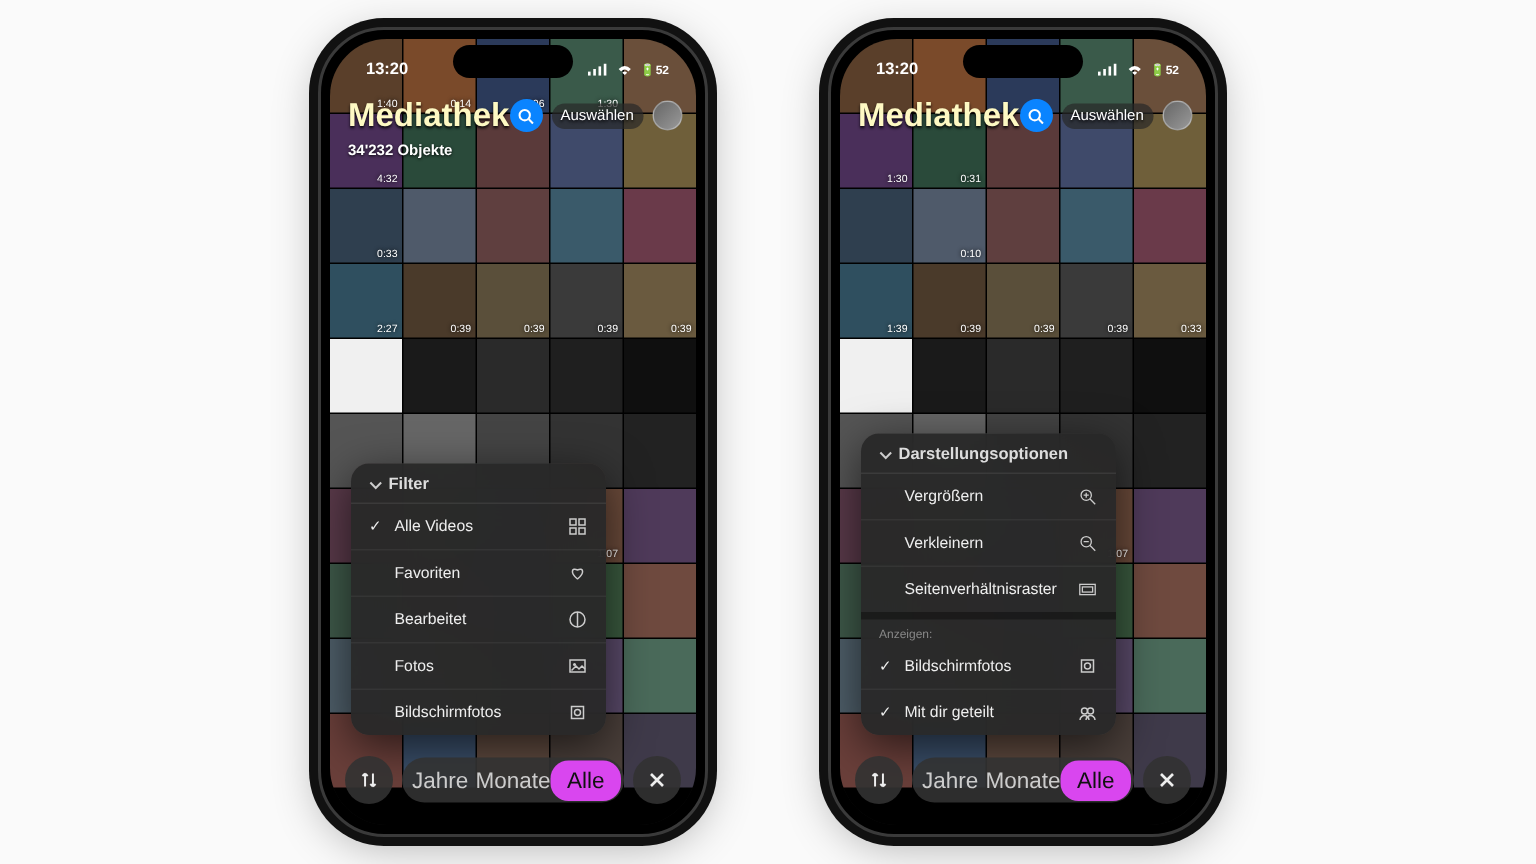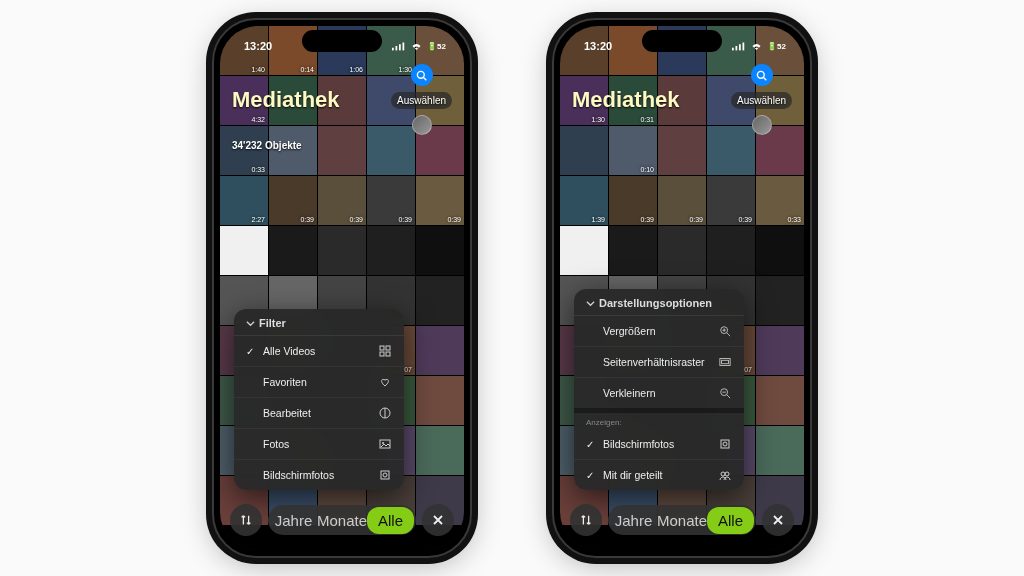--- a/index.html
+++ b/index.html
@@ -22,21 +22,21 @@
   }
   .status-right { display: flex; align-items: center; gap: 4px; }
   .status-right svg { height: 10px; }
   .header {
     position: absolute; top: 38px; left: 0; right: 0; z-index: 30;
     padding: 0 12px; display: flex; flex-direction: column; gap: 5px;
     text-shadow: 0 1px 2px rgba(0,0,0,.9);
   }
   .header-row { display: flex; align-items: center; justify-content: space-between; }
   .title { color: #fef9c3; font-size: 22px; font-weight: 800; }
-  .header-actions { display: flex; align-items: center; gap: 6px; flex-direction: column; }
+  .header-actions { display: flex; align-items: center; gap: 6px; }
   .search-btn {
     width: 22px; height: 22px; border-radius: 50%; background: #0a84ff;
     display: flex; align-items: center; justify-content: center; color: #fff;
   }
   .select-btn { color: #fff; font-size: 10px; padding: 3px 6px; background: rgba(40,40,40,.7); border-radius: 10px; }
   .avatar { width: 20px; height: 20px; border-radius: 50%; background: linear-gradient(135deg,#666,#999); border: 1px solid rgba(255,255,255,.3); }
   .subtitle { color: #fff; font-size: 10px; font-weight: 600; }
   .grid {
     position: absolute; inset: 0; display: grid; grid-template-columns: repeat(5,1fr);
     grid-auto-rows: 49px; gap: 1px; background: #000;
@@ -77,21 +77,21 @@
     background: rgba(50,50,50,.9); display: flex; align-items: center; justify-content: center;
     color: #eee;
   }
   .seg {
     flex: 1; height: 30px; background: rgba(50,50,50,.9); border-radius: 15px;
     display: flex; align-items: center; padding: 2px;
   }
   .seg span {
     flex: 1; text-align: center; font-size: 15px; color: #ccc; padding: 5px 0; border-radius: 12px;
   }
-  .seg span.active { background: #84cc16; color: #111; }
+  .seg span.active { background: #d946ef; color: #111; }
   svg { display: block; }
 </style>
 </head>
 <body>
 
 <div class="stage">
   <div class="phone">
     <div class="notch"></div>
     <div class="screen">
       <div class="statusbar">
@@ -418,39 +418,39 @@
                   <circle cx="6" cy="6" r="4" fill="none" stroke="#ccc"></circle>
                   <line x1="9" y1="9" x2="13" y2="13" stroke="#ccc"></line>
                   <line x1="4" y1="6" x2="8" y2="6" stroke="#ccc"></line>
                   <line x1="6" y1="4" x2="6" y2="8" stroke="#ccc"></line>
                 </svg>
               </span>
             </div>
             <div class="popup-item">
               <span class="left">
                 <span class="check"></span>
-                <span>Seitenverhältnisraster</span>
-              </span>
-              <span class="icon-slot">
-                <svg width="12" height="12" viewBox="0 0 14 12">
-                  <rect x="1" y="2" width="12" height="8" fill="none" stroke="#ccc"></rect>
-                  <rect x="3" y="4" width="8" height="4" fill="none" stroke="#ccc"></rect>
-                </svg>
-              </span>
-            </div>
-            <div class="popup-item">
-              <span class="left">
-                <span class="check"></span>
                 <span>Verkleinern</span>
               </span>
               <span class="icon-slot">
                 <svg width="12" height="12" viewBox="0 0 14 14">
                   <circle cx="6" cy="6" r="4" fill="none" stroke="#ccc"></circle>
                   <line x1="9" y1="9" x2="13" y2="13" stroke="#ccc"></line>
                   <line x1="4" y1="6" x2="8" y2="6" stroke="#ccc"></line>
+                </svg>
+              </span>
+            </div>
+            <div class="popup-item">
+              <span class="left">
+                <span class="check"></span>
+                <span>Seitenverhältnisraster</span>
+              </span>
+              <span class="icon-slot">
+                <svg width="12" height="12" viewBox="0 0 14 12">
+                  <rect x="1" y="2" width="12" height="8" fill="none" stroke="#ccc"></rect>
+                  <rect x="3" y="4" width="8" height="4" fill="none" stroke="#ccc"></rect>
                 </svg>
               </span>
             </div>
           </div>
         <div class="popup-sep"></div>
         <div class="popup-sublabel">Anzeigen:</div>
         <div>
             <div class="popup-item">
               <span class="left">
                 <span class="check">✓</span>

